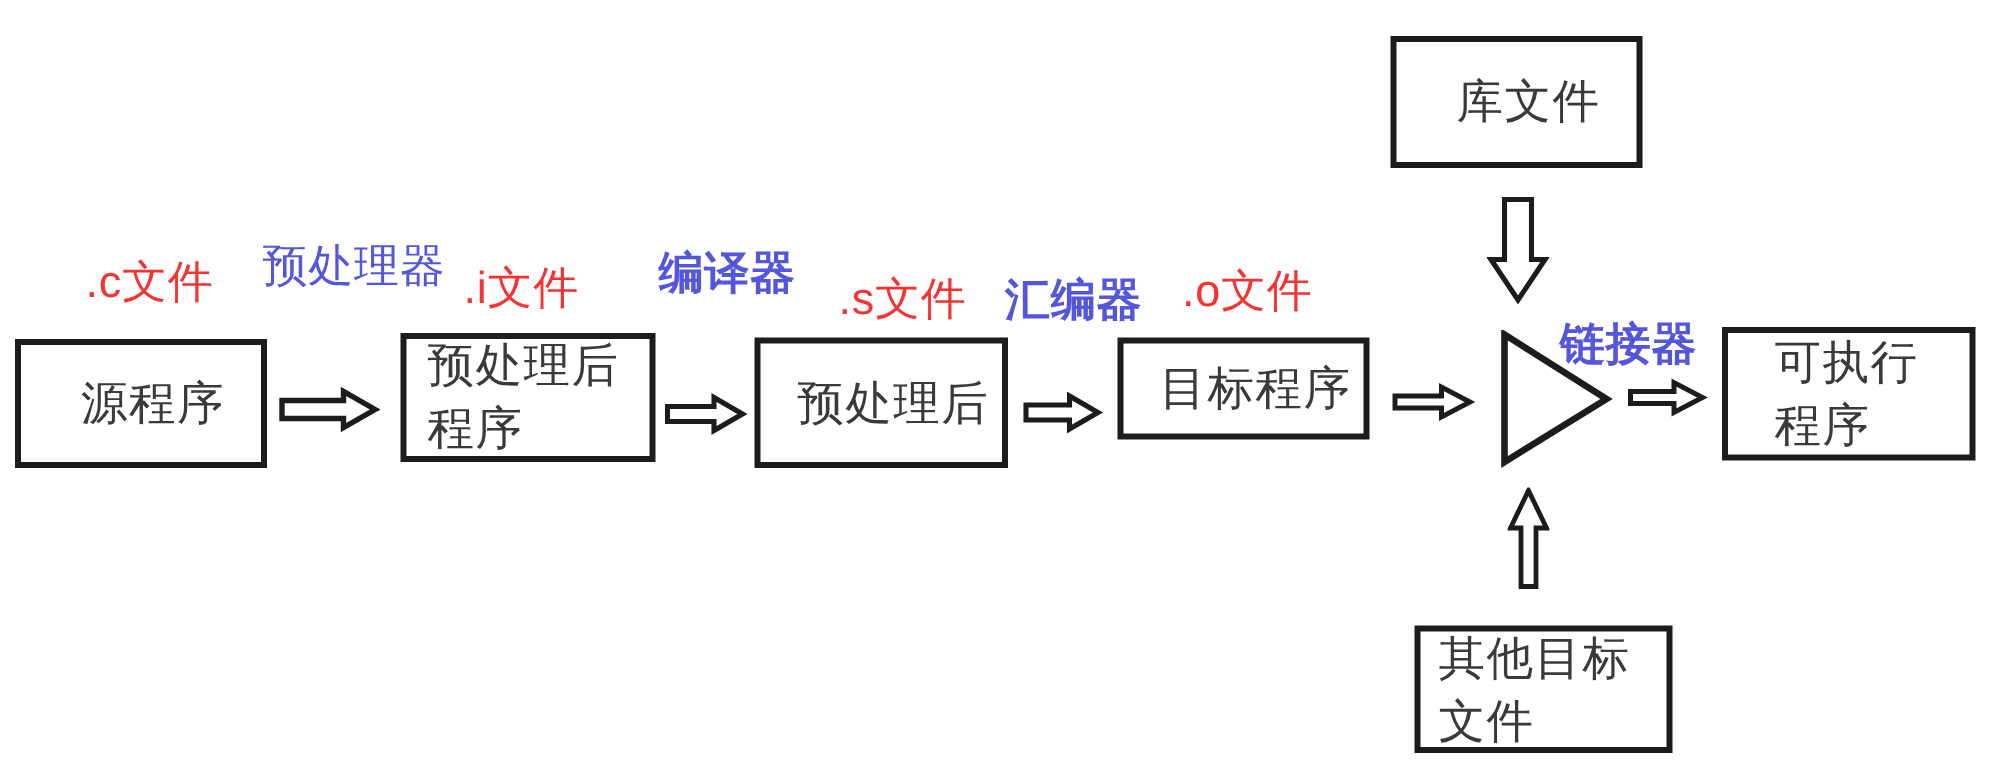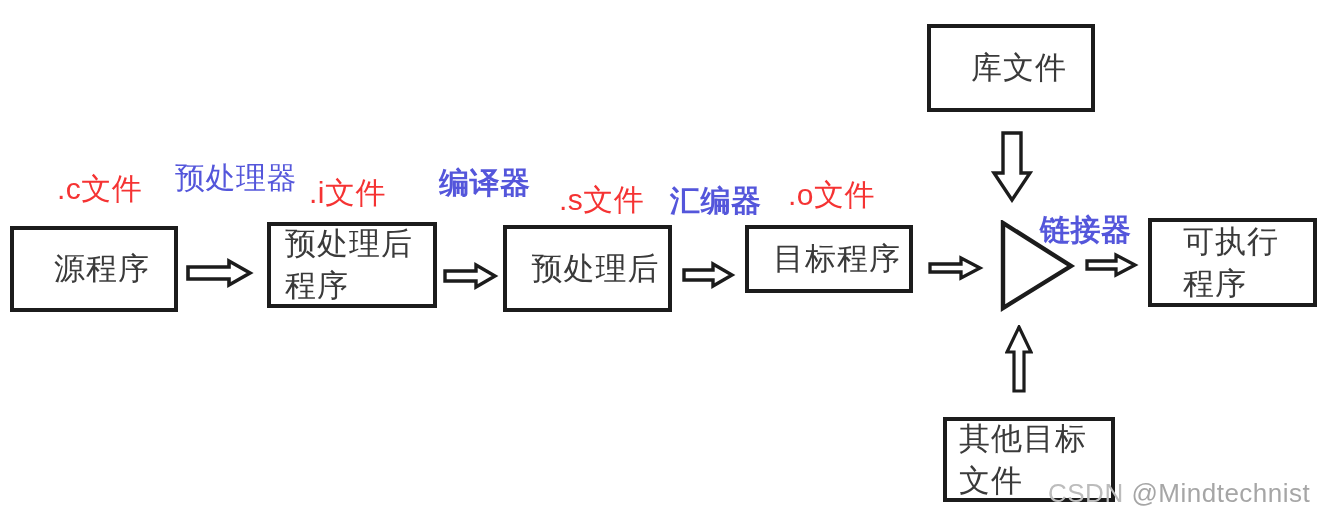--- a/index.html
+++ b/index.html
@@ -155,18 +155,14 @@
   </svg>
 
   <svg id="arrow-up" class="shape" width="28" height="68" viewBox="0 0 28 68">
     <polygon points="14,2 26,27 19,27 19,66 9,66 9,27 2,27" fill="#ffffff" stroke="#1c1c1c" stroke-width="3.2" stroke-linejoin="miter"></polygon>
   </svg>
 
   <svg id="linker-triangle" class="shape" width="76" height="92" viewBox="0 0 76 92">
     <polygon points="3,3 3,88 71,46" fill="#ffffff" stroke="#1c1c1c" stroke-width="4.4" stroke-linejoin="miter"></polygon>
   </svg>
 
-  <div class="watermark">
-    <span class="wm-brand">CSDN</span>
-    <span class="wm-user">@Mindtechnist</span>
-  </div>
 
 </div>
 
 </body></html>

